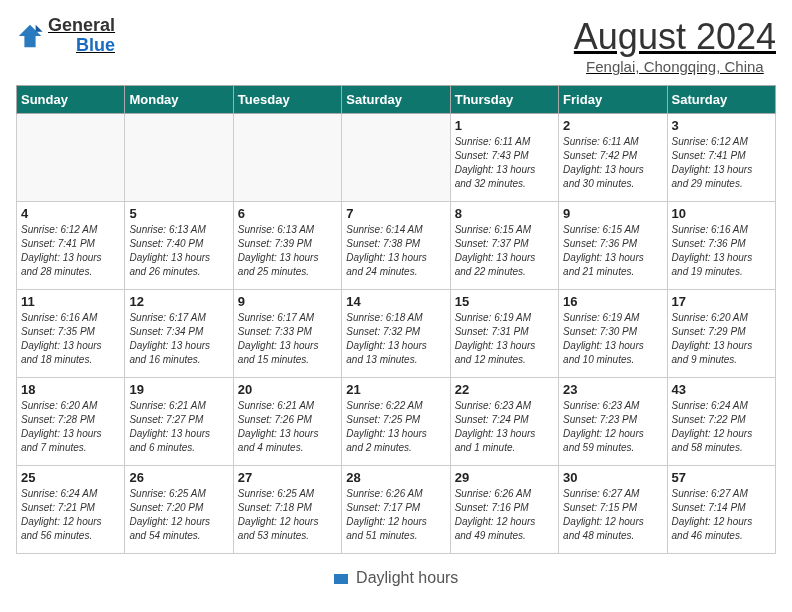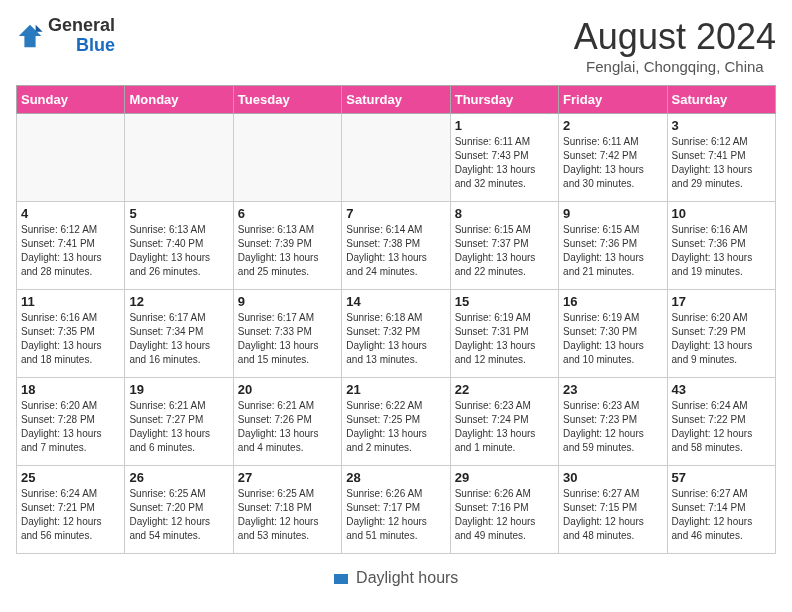--- a/index.html
+++ b/index.html
@@ -8,20 +8,21 @@
       background: #fff;
       width: 792px;
       min-height: 612px;
       padding: 16px;
     }
     .header {
       display: flex;
       justify-content: space-between;
       align-items: flex-start;
       margin-bottom: 10px;
+      text-decoration: underline;
     }
     .logo {
       display: flex;
       align-items: center;
       gap: 4px;
     }
     .logo-text {
       font-size: 18px;
       font-weight: bold;
       line-height: 1.1;
@@ -44,21 +45,21 @@
       font-size: 15px;
       color: #555;
       text-align: center;
     }
     .calendar {
       width: 100%;
       border-collapse: collapse;
       table-layout: fixed;
     }
     .calendar th {
-      background: #ec4899;
+      background: #0f766e;
       color: #fff;
       font-size: 13px;
       font-weight: bold;
       padding: 6px 4px;
       text-align: left;
       border: 1px solid #aaa;
     }
     .calendar td {
       border: 1px solid #ccc;
       vertical-align: top;
@@ -74,20 +75,21 @@
     .day-number {
       font-size: 13px;
       font-weight: bold;
       margin-bottom: 2px;
       color: #222;
     }
     .day-info {
       font-size: 10px;
       line-height: 1.4;
       color: #333;
+      font-style: italic;
     }
     .footer {
       margin-top: 15px;
       font-size: 16px;
       color: #555;
       text-align: center;
     }
     .footer-bar {
       display: inline-block;
       width: 14px;

